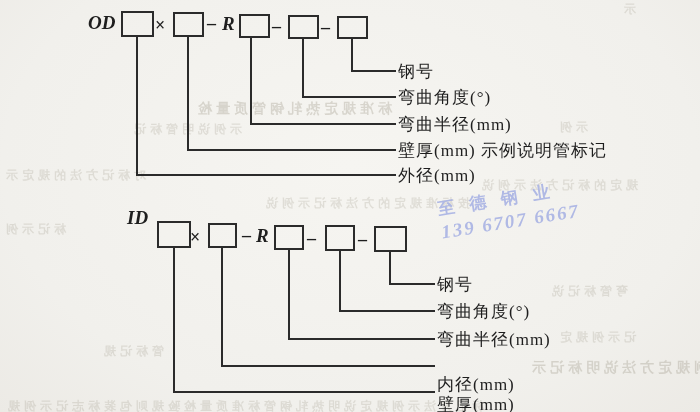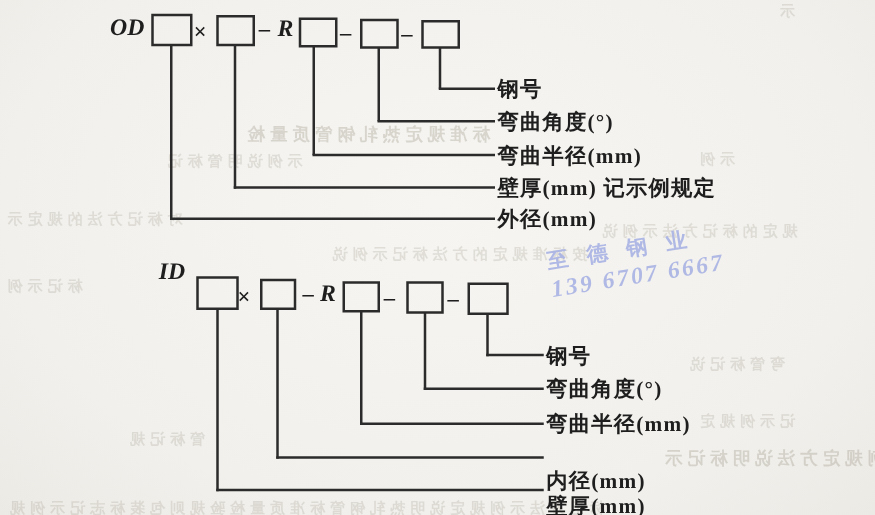--- a/index.html
+++ b/index.html
@@ -8,21 +8,21 @@
     background:#f3f2ee;
     background-image:radial-gradient(ellipse at 50% 40%, #f6f5f1 0%, #f1f0ec 70%, #eceae5 100%);
     font-family:"Liberation Serif","DejaVu Serif",serif;
     color:#1e1e1e;
   }
   .fbox{position:absolute;border:2px solid #2b2b2b;box-sizing:border-box;background:transparent;}
   .vline{position:absolute;width:2px;background:#2b2b2b;}
   .hline{position:absolute;height:2px;background:#2b2b2b;}
   .sym{position:absolute;font-size:19px;line-height:1;font-style:italic;font-weight:700;white-space:nowrap;}
   .op{position:absolute;font-size:18px;line-height:1;font-weight:700;white-space:nowrap;}
-  .lbl{position:absolute;font-size:17px;line-height:1;letter-spacing:1px;font-weight:700;white-space:nowrap;text-align:right;}
+  .lbl{position:absolute;font-size:17px;line-height:1;letter-spacing:1px;font-weight:400;white-space:nowrap;text-align:right;}
   .intro{position:absolute;left:36px;top:194px;font-size:16px;line-height:1;letter-spacing:0.5px;font-weight:700;white-space:nowrap;}
   .watermark{
     position:absolute;left:436px;top:198px;transform:rotate(-9deg);transform-origin:left top;
     color:#a9b3e4;white-space:nowrap;opacity:0.9;
   }
   .wm1{font-size:17px;letter-spacing:15px;line-height:24px;font-weight:600;}
   .wm2{font-size:19px;letter-spacing:2px;line-height:22px;font-style:italic;font-weight:600;}
   .ghost{
     position:absolute;color:#96907f;opacity:0.30;filter:blur(0.6px);
     transform:scaleX(-1);font-size:14px;line-height:1.2;letter-spacing:4px;
@@ -69,21 +69,21 @@
     <div class="vline" style="left:250px;top:37px;height:87px;"></div>
     <div class="hline" style="left:250px;top:123px;width:146px;"></div>
     <div class="vline" style="left:302px;top:38px;height:59px;"></div>
     <div class="hline" style="left:302px;top:96px;width:94px;"></div>
     <div class="vline" style="left:351px;top:38px;height:33px;"></div>
     <div class="hline" style="left:351px;top:70px;width:45px;"></div>
 
     <span class="lbl" style="left:398px;top:63px;">钢号</span>
     <span class="lbl" style="left:398px;top:89px;">弯曲角度(°)</span>
     <span class="lbl" style="left:398px;top:116px;">弯曲半径(mm)</span>
-    <span class="lbl" style="left:398px;top:142px;">壁厚(mm) 记示例规定</span>
+    <span class="lbl" style="left:398px;top:142px;">壁厚(mm) 示例说明管标记</span>
     <span class="lbl" style="left:398px;top:167px;">外径(mm)</span>
   </div>
 
 
   <div class="watermark">
     <div class="wm1">至德钢业</div>
     <div class="wm2">139 6707 6667</div>
   </div>
 
   <div>

